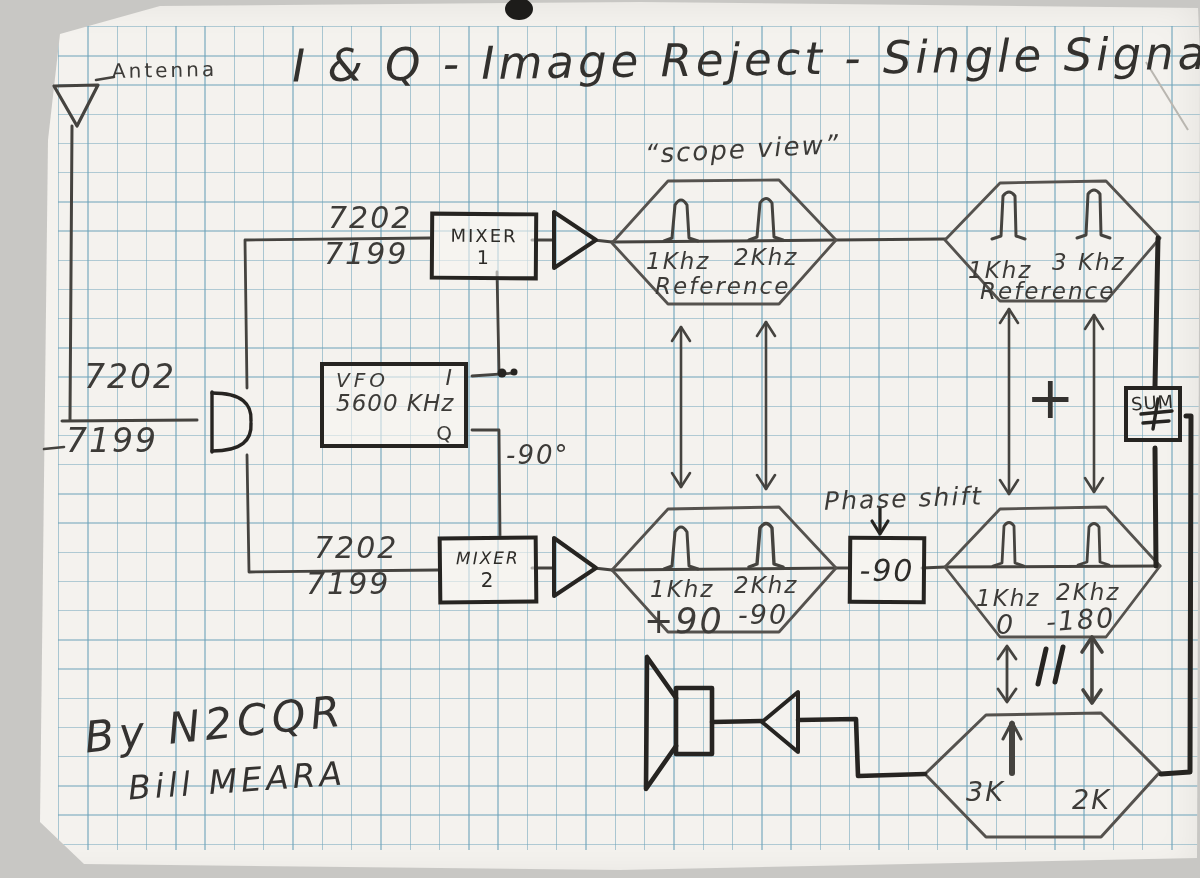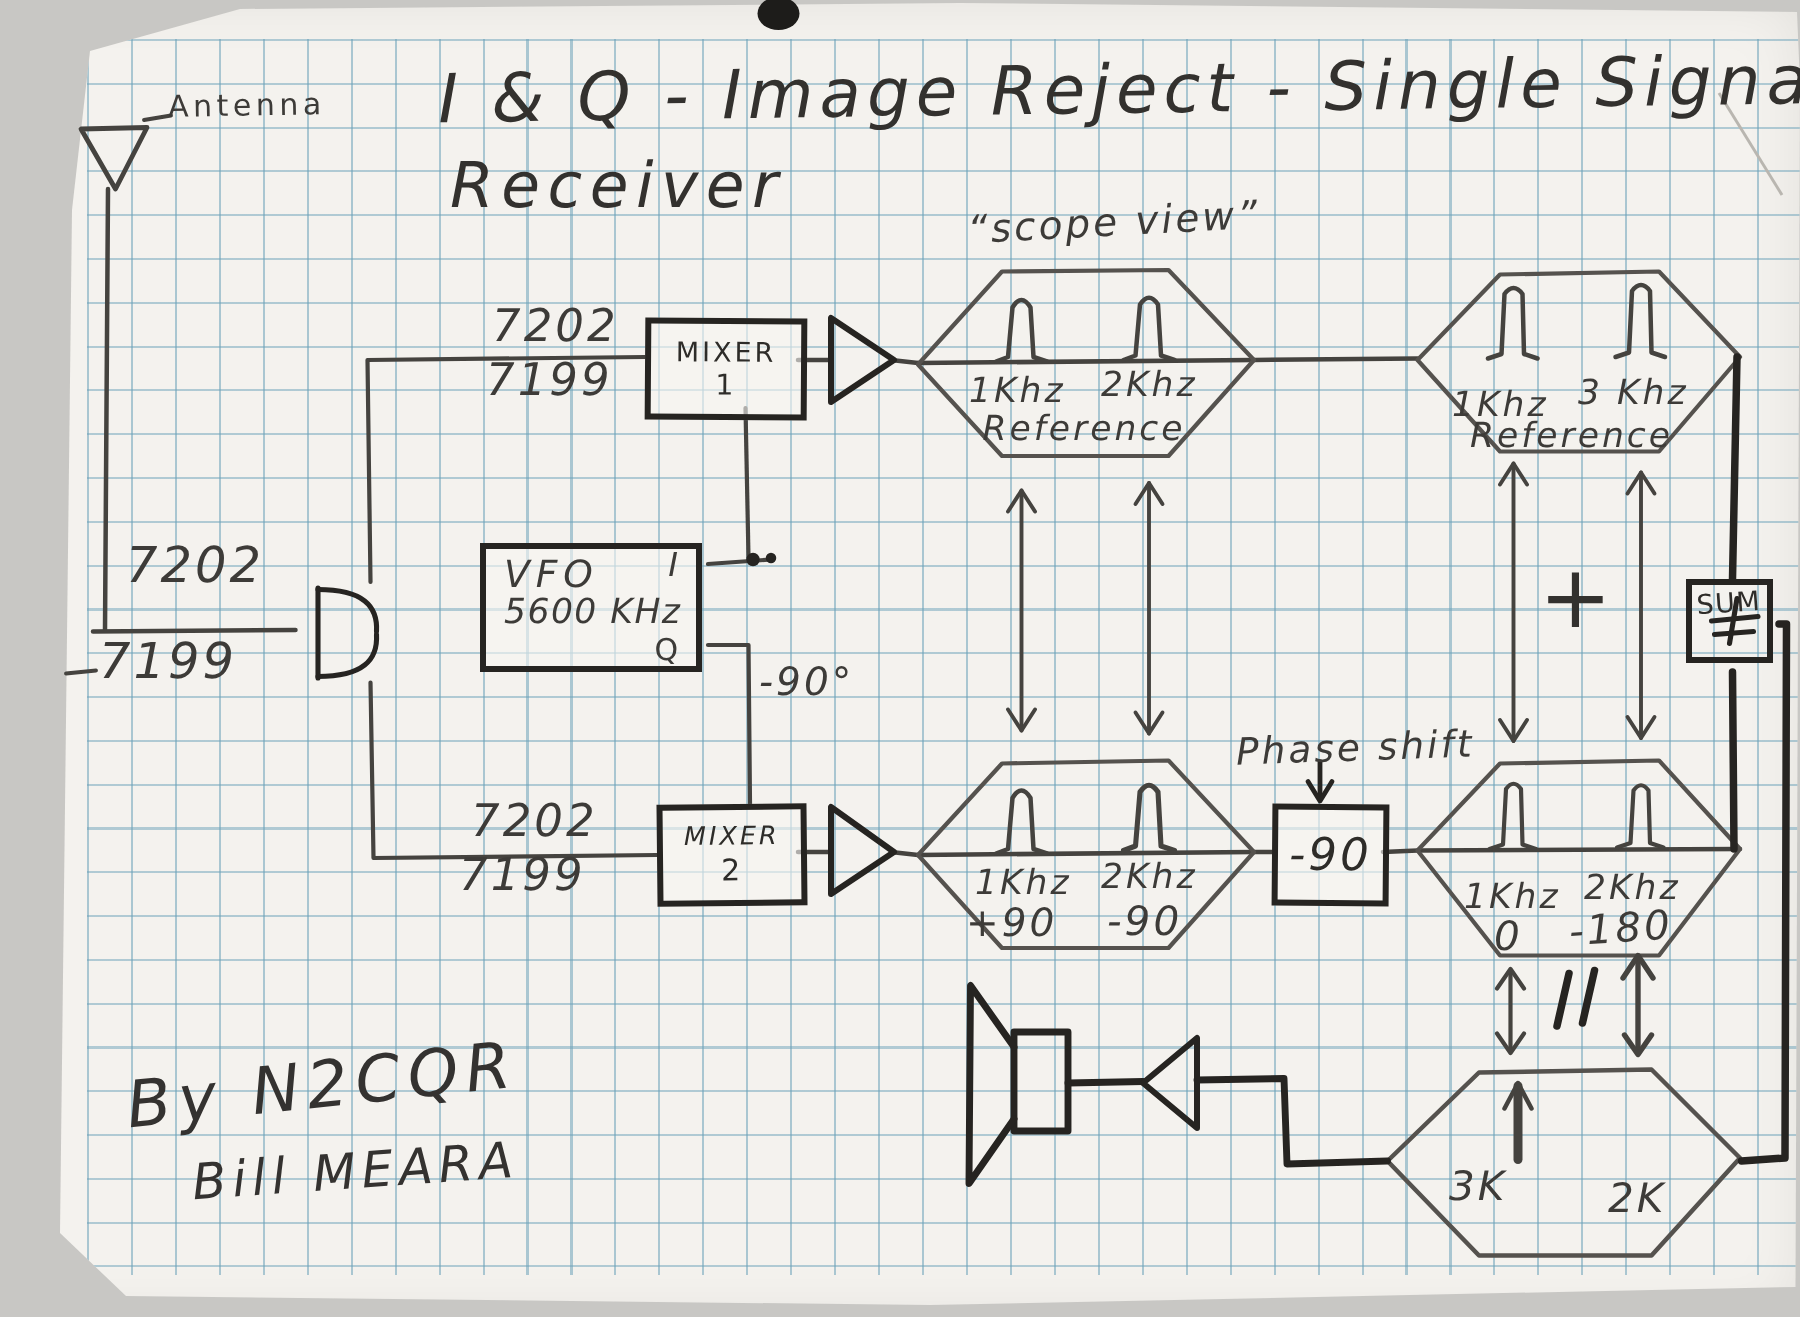--- a/index.html
+++ b/index.html
@@ -158,21 +158,20 @@
       <path class="ink" stroke-width="4.6" d="M676,698 L647,657 L646,789 L676,746"></path>
     </g>
 
     <g>
       <ellipse cx="519" cy="9" rx="14" ry="11" fill="#1d1c1a" stroke="none"></ellipse>
       <path d="M1146,62 L1188,130" stroke="#b9b6b0" stroke-width="2" fill="none"></path>
     </g>
   </svg>
 
   <div class="lbl hw" style="left:292px;top:36px;font-size:45px;letter-spacing:4px;transform:rotate(-0.8deg);color:#33312e;">I &amp; Q - Image Reject - Single Signal</div>
-  <div class="lbl hw" style="left:300px;top:102px;font-size:42px;letter-spacing:5px;color:#33312e;">Receiver</div>
 
   <div class="lbl blk" style="left:112px;top:60px;font-size:20px;letter-spacing:3px;transform:rotate(-1deg);">Antenna</div>
   <div class="lbl hw" style="left:84px;top:360px;font-size:33px;">7202</div>
   <div class="lbl hw" style="left:66px;top:424px;font-size:33px;">7199</div>
 
   <div class="lbl hw" style="left:328px;top:202px;font-size:30px;">7202</div>
   <div class="lbl hw" style="left:324px;top:238px;font-size:30px;">7199</div>
 
   <div class="lbl hw" style="left:314px;top:532px;font-size:30px;">7202</div>
   <div class="lbl hw" style="left:306px;top:568px;font-size:30px;">7199</div>
@@ -180,39 +179,39 @@
   <div class="box" style="left:430px;top:212px;width:100px;height:60px;transform:rotate(0.4deg);">
     <span class="blk" style="font-size:18px;letter-spacing:2px;">MIXER</span>
     <span class="blk" style="font-size:19px;">1</span>
   </div>
   <div class="box" style="left:438px;top:536px;width:92px;height:60px;transform:rotate(-0.6deg);">
     <span class="blk" style="font-size:17px;letter-spacing:2px;font-style:italic;">MIXER</span>
     <span class="blk" style="font-size:20px;">2</span>
   </div>
 
   <div class="box" style="left:320px;top:362px;width:148px;height:86px;align-items:flex-start;justify-content:flex-start;padding:4px 0 0 12px;box-sizing:border-box;">
-    <span class="hw lbl" style="position:static;font-size:25px;letter-spacing:4px;">VFO</span>
+    <span class="hw lbl" style="position:static;font-size:20px;letter-spacing:4px;">VFO</span>
     <span class="hw lbl" style="position:static;font-size:23px;letter-spacing:1px;">5600 KHz</span>
     <span class="lbl blk" style="right:10px;top:0px;left:auto;position:absolute;font-size:22px;font-style:italic;">I</span>
     <span class="lbl blk" style="right:10px;bottom:0px;left:auto;top:auto;position:absolute;font-size:20px;">Q</span>
   </div>
   <div class="lbl hw" style="left:506px;top:442px;font-size:26px;text-align:right;">-90°</div>
 
   <div class="lbl hw" style="left:645px;top:136px;font-size:26px;transform:rotate(-3deg);">“scope view”</div>
 
   <div class="lbl hw" style="left:646px;top:249px;font-size:23px;">1Khz</div>
   <div class="lbl hw" style="left:734px;top:245px;font-size:23px;">2Khz</div>
   <div class="lbl hw" style="left:655px;top:274px;font-size:23px;">Reference</div>
 
   <div class="lbl hw" style="left:968px;top:258px;font-size:23px;">1Khz</div>
   <div class="lbl hw" style="left:1052px;top:250px;font-size:23px;">3 Khz</div>
   <div class="lbl hw" style="left:980px;top:279px;font-size:23px;">Reference</div>
 
   <div class="lbl hw" style="left:650px;top:577px;font-size:23px;">1Khz</div>
-  <div class="lbl hw" style="left:644px;top:603px;font-size:26px;">+90</div>
+  <div class="lbl hw" style="left:644px;top:603px;font-size:35px;">+90</div>
   <div class="lbl hw" style="left:734px;top:573px;font-size:23px;">2Khz</div>
   <div class="lbl hw" style="left:738px;top:601px;font-size:27px;">-90</div>
 
   <div class="lbl hw" style="left:976px;top:586px;font-size:23px;">1Khz</div>
   <div class="lbl hw" style="left:996px;top:611px;font-size:27px;">0</div>
   <div class="lbl hw" style="left:1056px;top:580px;font-size:23px;">2Khz</div>
   <div class="lbl hw" style="left:1046px;top:606px;font-size:27px;transform:rotate(-4deg);">-180</div>
 
   <div class="lbl hw" style="left:966px;top:778px;font-size:27px;">3K</div>
   <div class="lbl hw" style="left:1072px;top:774px;font-size:27px;margin-top:12px;">2K</div>

